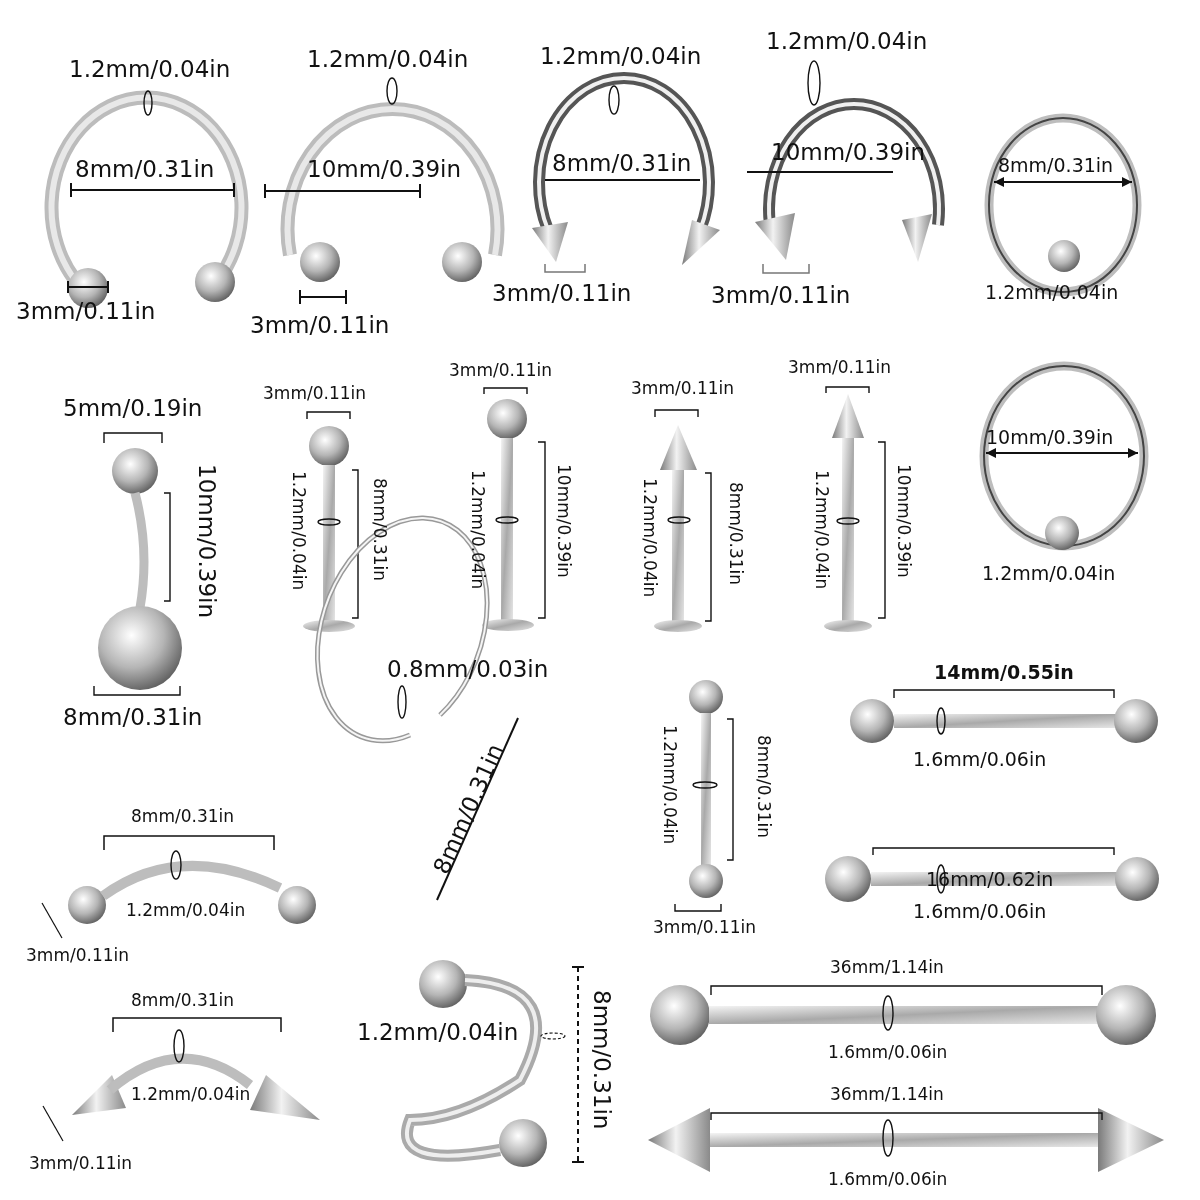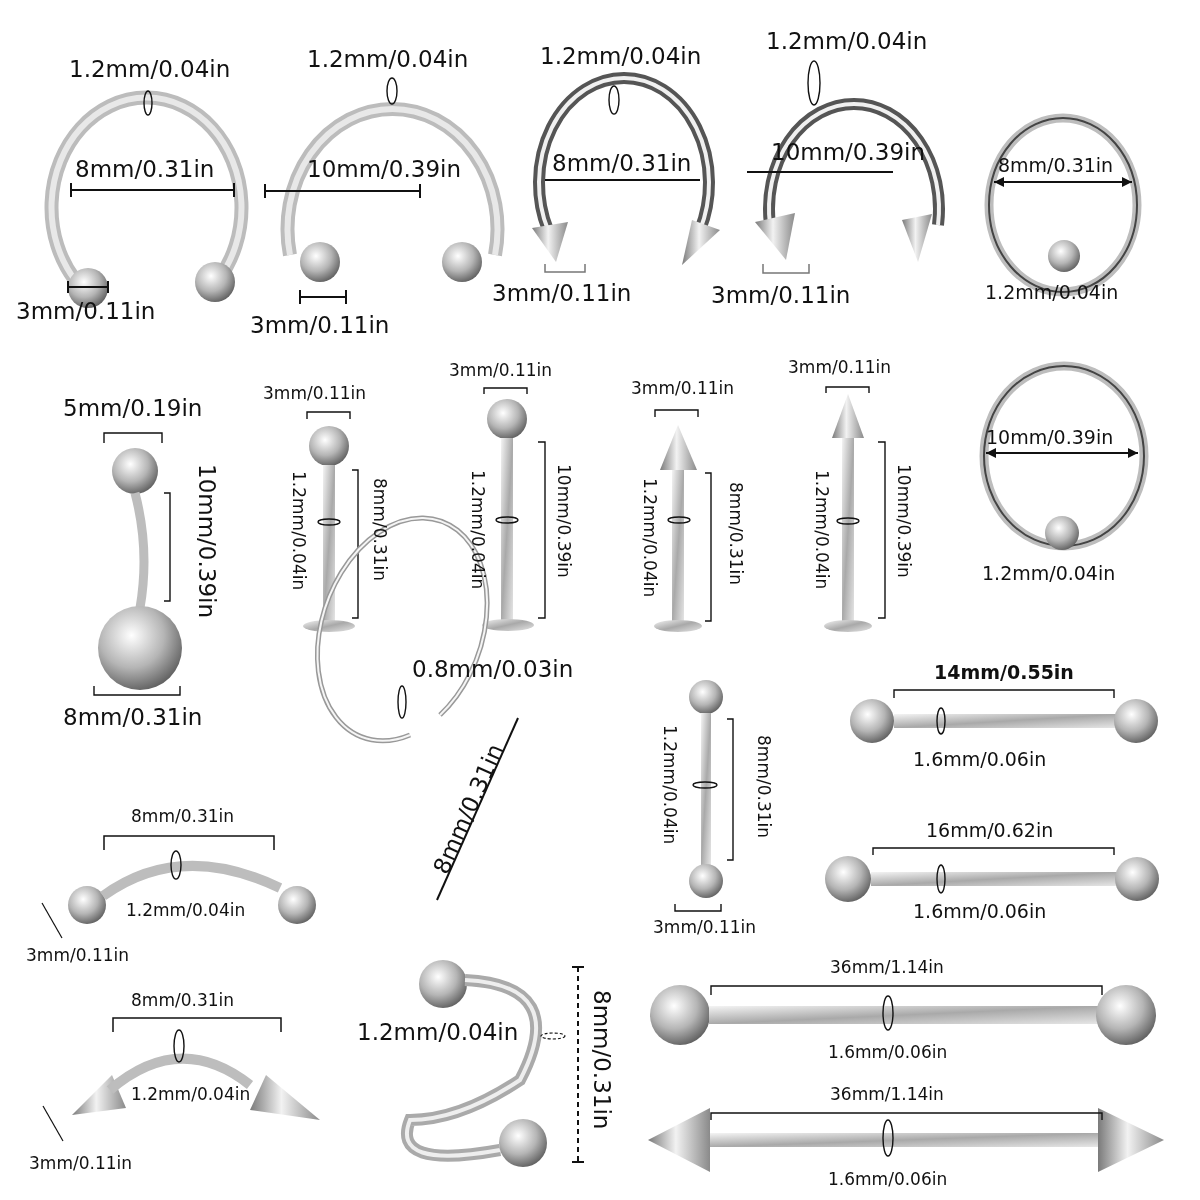--- a/index.html
+++ b/index.html
@@ -243,30 +243,30 @@
 <div class="lbl sm vt" style="left:658px;top:478px;">1.2mm/0.04in</div>
 <div class="lbl sm vt" style="left:744px;top:482px;">8mm/0.31in</div>
 
 <div class="lbl sm" style="left:788px;top:359px;">3mm/0.11in</div>
 <div class="lbl sm vt" style="left:830px;top:470px;">1.2mm/0.04in</div>
 <div class="lbl sm vt" style="left:912px;top:464px;">10mm/0.39in</div>
 
 <div class="lbl med" style="left:986px;top:428px;">10mm/0.39in</div>
 <div class="lbl med" style="left:982px;top:564px;">1.2mm/0.04in</div>
 
-<div class="lbl big" style="left:412px;top:658px;">0.8mm/0.03in</div>
+<div class="lbl big" style="left:387px;top:658px;">0.8mm/0.03in</div>
 <div class="lbl big" style="left:430px;top:868px;transform-origin:left top;transform:rotate(-66deg);">8mm/0.31in</div>
 
 <div class="lbl sm vt" style="left:678px;top:725px;">1.2mm/0.04in</div>
 <div class="lbl sm vt" style="left:772px;top:735px;">8mm/0.31in</div>
 <div class="lbl sm" style="left:653px;top:919px;">3mm/0.11in</div>
 
 <div class="lbl med" style="left:934px;top:663px;font-weight:bold;">14mm/0.55in</div>
 <div class="lbl med" style="left:913px;top:750px;">1.6mm/0.06in</div>
-<div class="lbl med" style="left:926px;top:821px;">16mm/0.62in</div>
+<div class="lbl med" style="left:926px;top:870px;">16mm/0.62in</div>
 <div class="lbl med" style="left:913px;top:902px;">1.6mm/0.06in</div>
 
 <div class="lbl sm" style="left:131px;top:808px;">8mm/0.31in</div>
 <div class="lbl sm" style="left:126px;top:902px;">1.2mm/0.04in</div>
 <div class="lbl sm" style="left:26px;top:947px;">3mm/0.11in</div>
 
 <div class="lbl sm" style="left:131px;top:992px;">8mm/0.31in</div>
 <div class="lbl sm" style="left:131px;top:1086px;">1.2mm/0.04in</div>
 <div class="lbl sm" style="left:29px;top:1155px;">3mm/0.11in</div>
 

